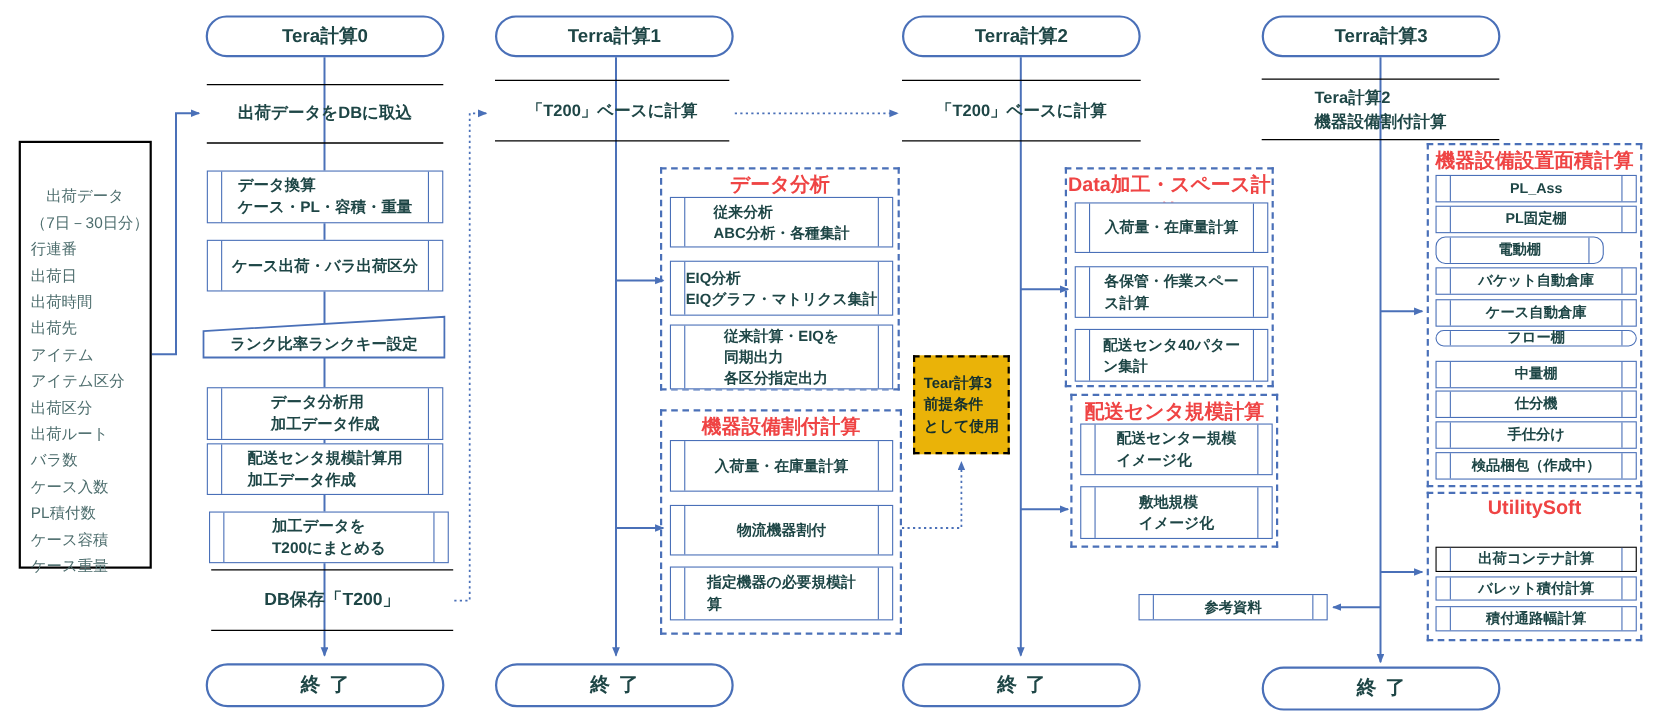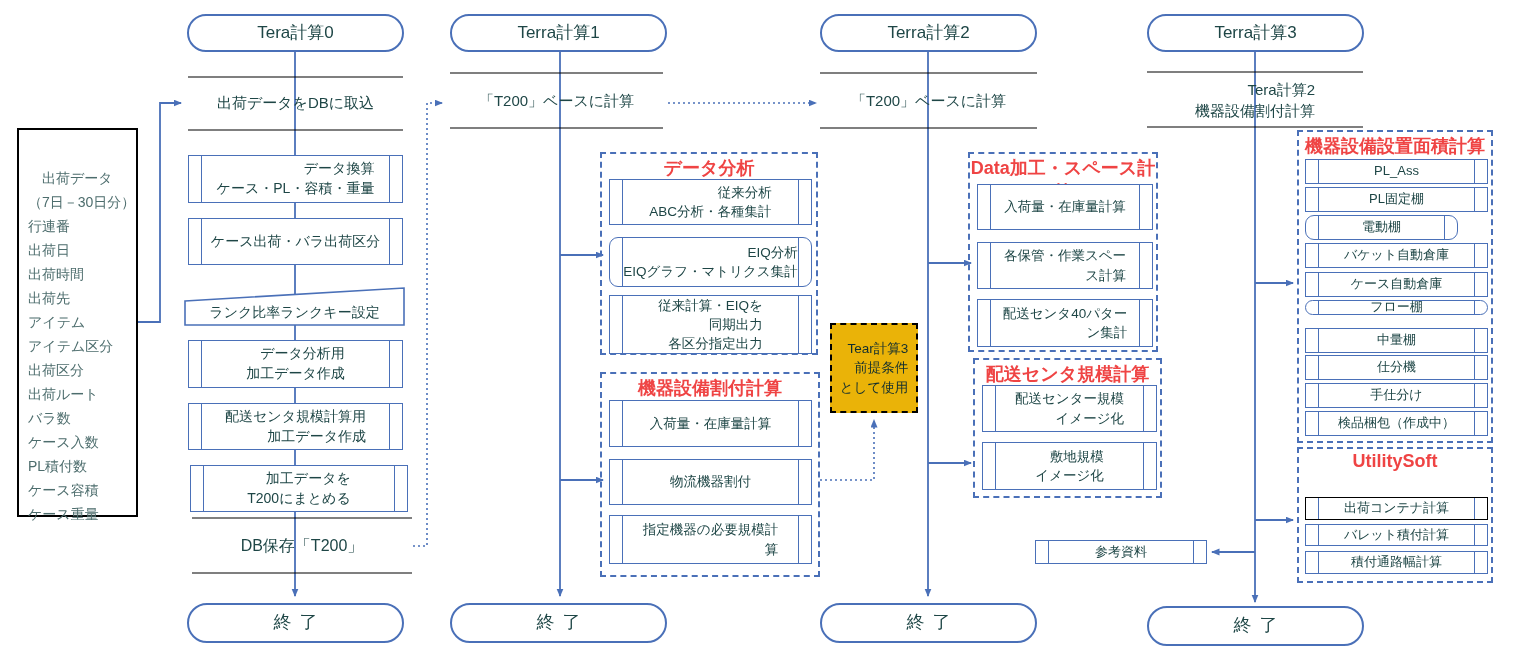--- a/index.html
+++ b/index.html
@@ -1,20 +1,20 @@
 <!DOCTYPE html>
 <html><head>
 <meta charset="utf-8">
 <style>
   html,body{margin:0;padding:0;background:#fff;}
   body{font-family:"Liberation Sans","DejaVu Sans",sans-serif;}
   .stage{position:relative;width:1514px;height:659px;background:#fff;overflow:hidden;}
   .stage svg{position:absolute;left:0;top:0;}
   .node{position:absolute;box-sizing:border-box;display:flex;align-items:center;justify-content:center;
-        text-align:right;color:#1e4646;font-weight:normal;white-space:pre-line;line-height:1.42;}
+        text-align:left;color:#1e4646;font-weight:bold;white-space:pre-line;line-height:1.42;}
   .terminal{background:#fff;border:2px solid #4a70b8;border-radius:19px;font-size:17px;}
   .endterm{background:#fff;border:2px solid #4a70b8;border-radius:20px;font-size:18px;letter-spacing:8px;padding-left:8px;}
   .lineproc{background:transparent;font-size:15px;}
   .pproc{background:#fff;border:1.5px solid #4a70b8;font-size:14px;}
   .pproc::before,.pproc::after{content:"";position:absolute;top:0;bottom:0;width:0;border-left:1.5px solid #4a70b8;}
   .pproc::before{left:12px;}
   .pproc::after{right:12px;}
   .pproc.black-border{border-color:#000;}
   .manual-label{background:transparent;font-size:14px;}
   .group{position:absolute;box-sizing:border-box;border:2px dashed #4a70b8;background:transparent;}
@@ -82,37 +82,37 @@
 PL積付数
 ケース容積
 ケース重量</div>
 
   <div class="node terminal" style="left:187px;top:14px;width:217px;height:38px;">Tera計算0</div>
   <div class="node lineproc" style="left:188px;top:79px;width:215px;height:48px;">出荷データをDBに取込</div>
   <div class="node pproc" style="left:188px;top:155px;width:215px;height:48px;">データ換算
 ケース・PL・容積・重量</div>
   <div class="node pproc" style="left:188px;top:218px;width:215px;height:47px;">ケース出荷・バラ出荷区分</div>
   <div class="node manual-label" style="left:185px;top:300px;width:219px;height:25px;">ランク比率ランクキー設定</div>
-  <div class="node pproc" style="left:188px;top:340px;width:215px;height:48px;">データ分析用
+  <div class="node pproc" style="left:188px;top:352px;width:215px;height:48px;">データ分析用
 加工データ作成</div>
   <div class="node pproc" style="left:188px;top:403px;width:215px;height:47px;">配送センタ規模計算用
 加工データ作成</div>
   <div class="node pproc" style="left:190px;top:465px;width:218px;height:47px;">加工データを
 T200にまとめる</div>
   <div class="node lineproc db" style="left:192px;top:521px;width:220px;height:50px;">DB保存「T200」</div>
   <div class="node endterm" style="left:187px;top:603px;width:217px;height:40px;">終了</div>
 
   <div class="node terminal" style="left:450px;top:14px;width:217px;height:38px;">Terra計算1</div>
   <div class="node lineproc" style="left:450px;top:76px;width:213px;height:50px;">「T200」ベースに計算</div>
 
   <div class="group" style="left:600px;top:152px;width:218px;height:203px;">
     <div class="glabel">データ分析</div>
     <div class="node pproc gbox" style="left:7px;top:25px;width:203px;height:46px;">従来分析
 ABC分析・各種集計</div>
-    <div class="node pproc gbox" style="left:7px;top:83px;width:203px;height:50px;border-radius:9px;">EIQ分析
+    <div class="node pproc gbox" style="left:7px;top:83px;width:203px;height:50px;">EIQ分析
 EIQグラフ・マトリクス集計</div>
     <div class="node pproc gbox" style="left:7px;top:141px;width:203px;height:59px;">従来計算・EIQを
 同期出力
 各区分指定出力</div>
   </div>
 
   <div class="group" style="left:600px;top:372px;width:220px;height:205px;">
     <div class="glabel">機器設備割付計算</div>
     <div class="node pproc gbox" style="left:7px;top:26px;width:203px;height:47px;">入荷量・在庫量計算</div>
     <div class="node pproc gbox" style="left:7px;top:85px;width:203px;height:46px;">物流機器割付</div>

